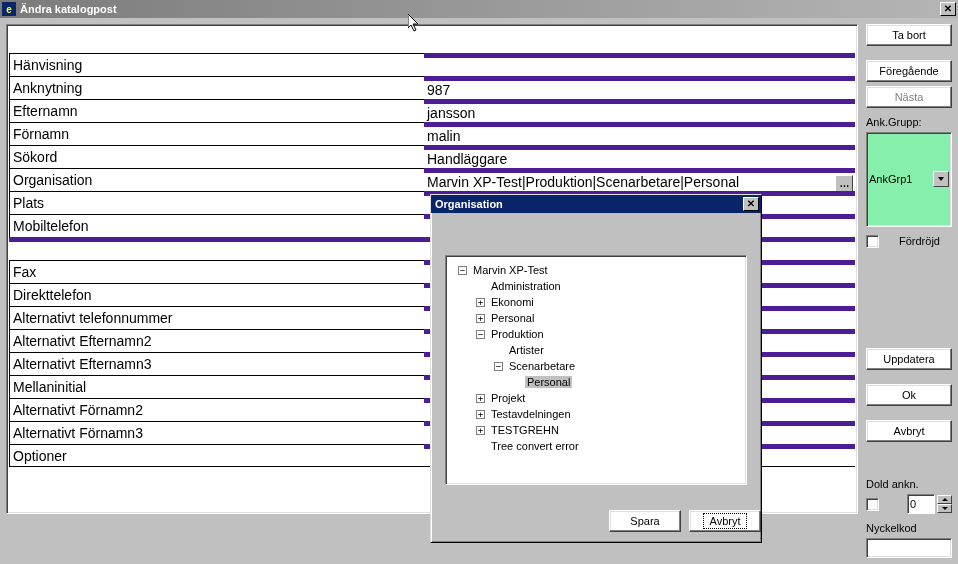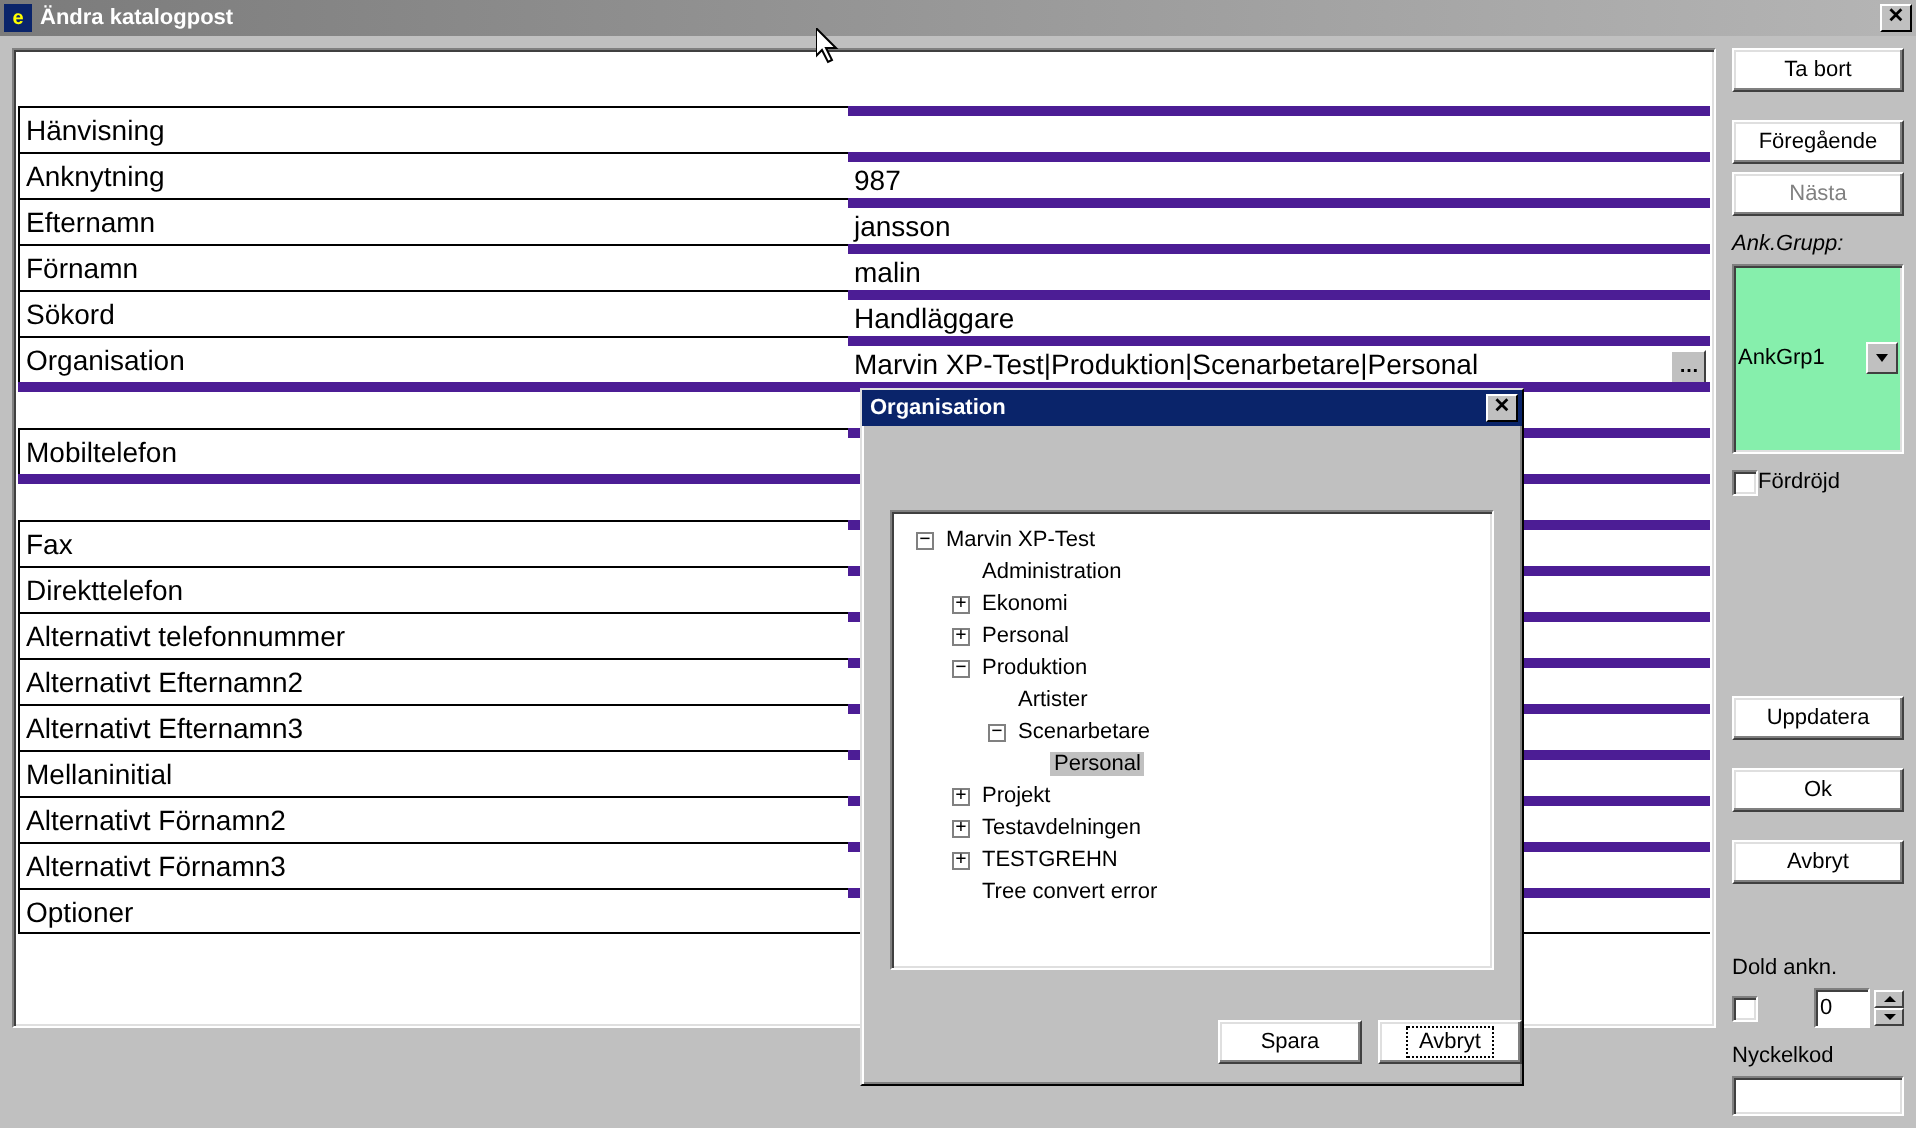--- a/index.html
+++ b/index.html
@@ -17,26 +17,26 @@
 .left-col { flex: 1; }
 .right-col { width: 86px; display: flex; flex-direction: column; gap: 4px; align-items: stretch; }
 
 
 .btn { height: 22px; background: #ffffff; border: 1px solid; border-color: #fff #404040 #404040 #fff; box-shadow: inset -1px -1px #808080, inset 1px 1px #dfdfdf; cursor: pointer; display: flex; align-items: center; justify-content: center; padding: 0 4px; }
 .btn.disabled { color: #808080; text-shadow: 1px 1px #fff; cursor: default; }
 .btn-focus { border: 1px dotted #000; padding: 1px 6px; }
 
 
 .spacer { height: 6px; }
-.group-label { margin-top: 4px; font-style: italic; }
+.group-label { margin-top: 4px; }
 .select-box { flex: 1; height: 20px; background: #86efac; border: 1px solid; border-color: #808080 #fff #fff #808080; box-shadow: inset 1px 1px #404040, inset -1px -1px #dfdfdf; display: flex; align-items: center; padding: 0 2px; }
 .select-arrow { width: 16px; height: 16px; background: #c0c0c0; border: 1px solid; border-color: #fff #404040 #404040 #fff; display: flex; align-items: center; justify-content: center; cursor: pointer; margin-left: auto; }
 .arrow-down { width: 0; height: 0; border-left: 3px solid transparent; border-right: 3px solid transparent; border-top: 4px solid #000; }
 
-.checkbox-row { display: flex; gap: 0; margin-top: 4px; }
+.checkbox-row { display: flex; gap: 20px; margin-top: 4px; }
 .check-box { width: 13px; height: 13px; background: #fff; border: 1px solid; border-color: #808080 #fff #fff #808080; box-shadow: inset 1px 1px #404040, inset -1px -1px #dfdfdf; cursor: pointer; }
 
 .spinner-row { display: flex; gap: 2px; align-items: center; }
 .spinner { width: 28px; height: 20px; background: #fff; border: 1px solid; border-color: #808080 #fff #fff #808080; box-shadow: inset 1px 1px #404040; display: flex; align-items: center; }
 .spinner-val { flex: 1; padding: 0 2px; }
 .spinner-btns { width: 15px; display: flex; flex-direction: column; }
 .sp-btn { height: 9px; background: #c0c0c0; border: 1px solid; border-color: #fff #404040 #404040 #fff; display: flex; align-items: center; justify-content: center; cursor: pointer; }
 .arrow-up { width: 0; height: 0; border-left: 3px solid transparent; border-right: 3px solid transparent; border-bottom: 3px solid #000; }
 .arrow-down-sm { width: 0; height: 0; border-left: 3px solid transparent; border-right: 3px solid transparent; border-top: 3px solid #000; }
 
@@ -109,20 +109,21 @@
               </div>
               <div class="grid-row">
                 <div class="cell-label">Sökord</div>
                 <div class="cell-value">Handläggare</div>
               </div>
               <div class="grid-row">
                 <div class="cell-label">Organisation</div>
                 <div class="cell-value">Marvin XP-Test|Produktion|Scenarbetare|Personal<div class="ellipsis-btn">…</div></div>
               </div>
               <div class="grid-row">
+                <div class="cell-label">Plats</div>
                 <div class="cell-value"></div>
               </div>
               <div class="grid-row">
                 <div class="cell-label">Mobiltelefon</div>
                 <div class="cell-value"></div>
               </div>
               <div class="grid-row">
                 <div class="cell-value"></div>
               </div>
               <div class="grid-row">

